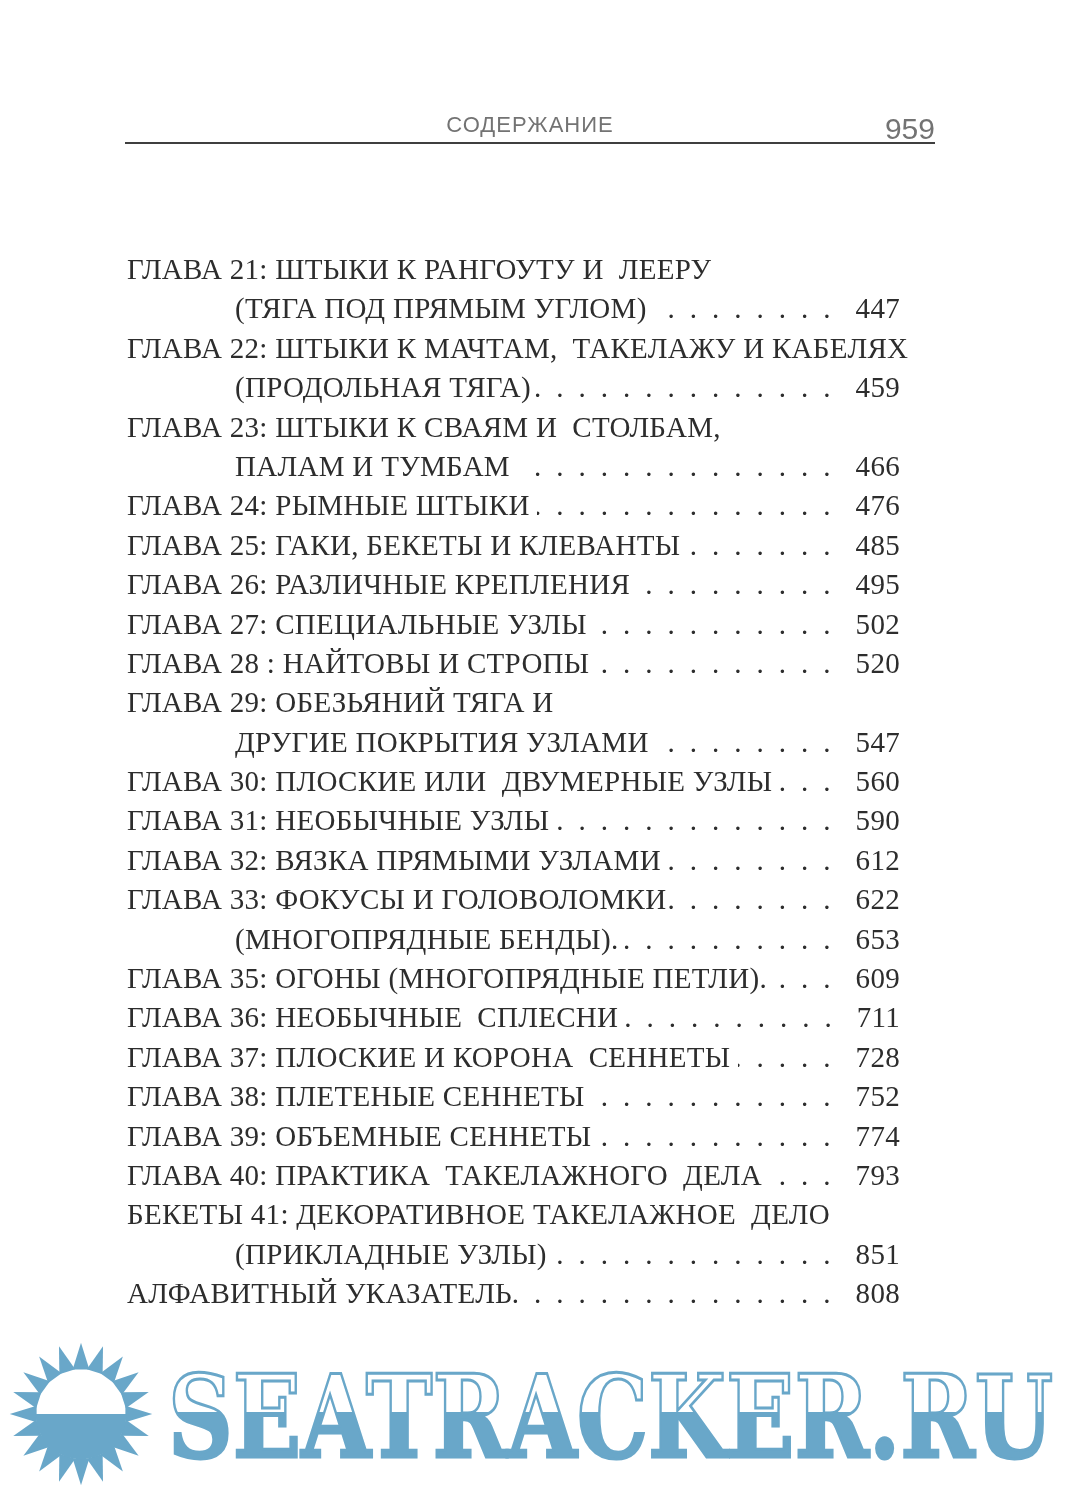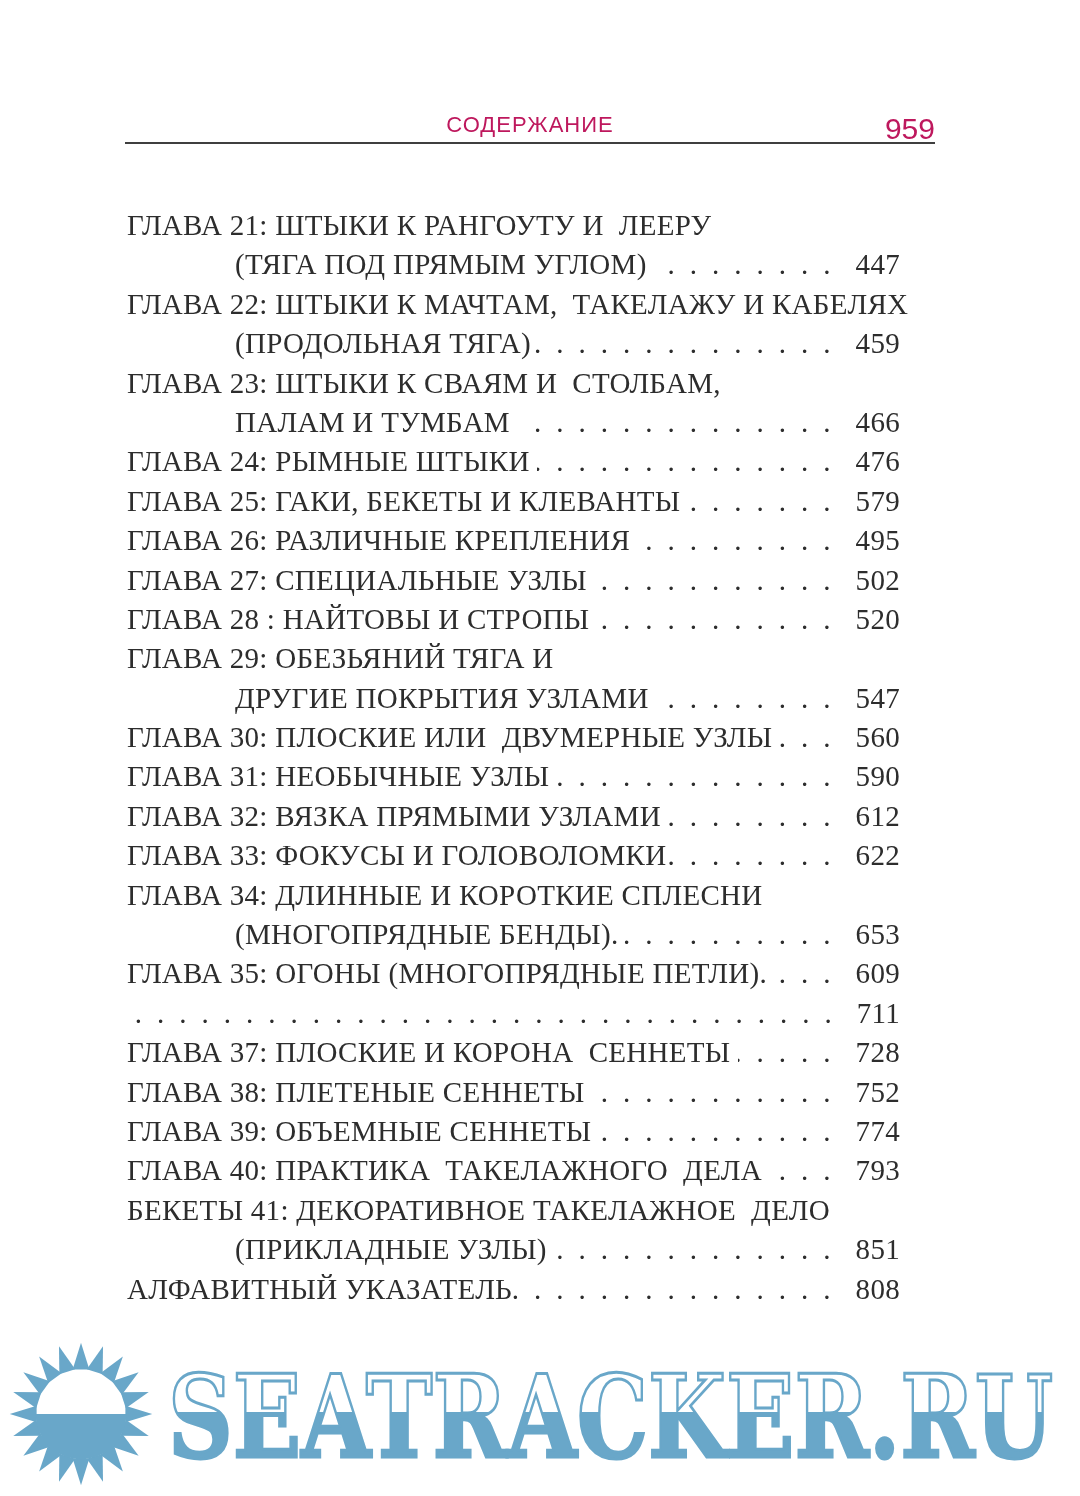--- a/index.html
+++ b/index.html
@@ -9,37 +9,37 @@
     background:#ffffff;
     overflow:hidden;
     font-family:"Liberation Serif","DejaVu Serif",serif;
     color:#2d2d2d;
   }
   
   .page-header{
     position:absolute;left:125px;top:106px;width:810px;height:36px;
     border-bottom:2px solid #3f3f3f;
     font-family:"Liberation Sans","DejaVu Sans",sans-serif;
-    color:#be185d;
+    color:#737373;
   }
   .running-title{
     position:absolute;left:0;right:0;top:6px;
     text-align:center;font-size:22px;letter-spacing:1px;
   }
   .header-pagenum{
     position:absolute;right:0;top:6px;font-size:30px;
   }
   
   .toc{
     position:absolute;left:127px;top:206px;width:773px;
     font-size:29px;line-height:39.4px;letter-spacing:0.3px;
   }
   .toc-row{display:flex;align-items:baseline;height:39.4px;}
   .toc-row.indent{padding-left:108px;}
-  .label{white-space:pre;flex:0 0 auto;}
+  .label{white-space:pre;flex:0 0 auto;margin-top:44px;}
   .dots{
     flex:1 1 auto;min-width:0;overflow:hidden;white-space:nowrap;
     letter-spacing:15px;padding-left:12px;direction:rtl;
     color:#2d2d2d;
   }
   .pagenum{flex:0 0 auto;padding-left:10px;white-space:pre;}
   
   .watermark{
     position:absolute;left:0;top:1336px;width:1080px;height:160px;
     display:flex;align-items:flex-start;
@@ -84,21 +84,21 @@
         <span class="pagenum">466</span>
       </div>
       <div class="toc-row">
         <span class="label">ГЛАВА 24: РЫМНЫЕ ШТЫКИ </span>
         <span class="dots">..................................................</span>
         <span class="pagenum">476</span>
       </div>
       <div class="toc-row">
         <span class="label">ГЛАВА 25: ГАКИ, БЕКЕТЫ И КЛЕВАНТЫ </span>
         <span class="dots">..................................................</span>
-        <span class="pagenum">579</span>
+        <span class="pagenum">485</span>
       </div>
       <div class="toc-row">
         <span class="label">ГЛАВА 26: РАЗЛИЧНЫЕ КРЕПЛЕНИЯ</span>
         <span class="dots">..................................................</span>
         <span class="pagenum">495</span>
       </div>
       <div class="toc-row">
         <span class="label">ГЛАВА 27: СПЕЦИАЛЬНЫЕ УЗЛЫ</span>
         <span class="dots">..................................................</span>
         <span class="pagenum">502</span>
@@ -129,34 +129,32 @@
       <div class="toc-row">
         <span class="label">ГЛАВА 32: ВЯЗКА ПРЯМЫМИ УЗЛАМИ</span>
         <span class="dots">..................................................</span>
         <span class="pagenum">612</span>
       </div>
       <div class="toc-row">
         <span class="label">ГЛАВА 33: ФОКУСЫ И ГОЛОВОЛОМКИ</span>
         <span class="dots">..................................................</span>
         <span class="pagenum">622</span>
       </div>
-      <div class="toc-row">
-        <span class="label">ГЛАВА 34: ДЛИННЫЕ И КОРОТКИЕ СПЛЕСНИ</span>
-      </div>
       <div class="toc-row indent">
         <span class="label">(МНОГОПРЯДНЫЕ БЕНДЫ).</span>
         <span class="dots">..................................................</span>
         <span class="pagenum">653</span>
       </div>
       <div class="toc-row">
         <span class="label">ГЛАВА 35: ОГОНЫ (МНОГОПРЯДНЫЕ ПЕТЛИ).</span>
         <span class="dots">..................................................</span>
         <span class="pagenum">609</span>
       </div>
       <div class="toc-row">
+        <span class="label">ГЛАВА 36: НЕОБЫЧНЫЕ  СПЛЕСНИ </span>
         <span class="dots">..................................................</span>
         <span class="pagenum">711</span>
       </div>
       <div class="toc-row">
         <span class="label">ГЛАВА 37: ПЛОСКИЕ И КОРОНА  СЕННЕТЫ </span>
         <span class="dots">..................................................</span>
         <span class="pagenum">728</span>
       </div>
       <div class="toc-row">
         <span class="label">ГЛАВА 38: ПЛЕТЕНЫЕ СЕННЕТЫ </span>

